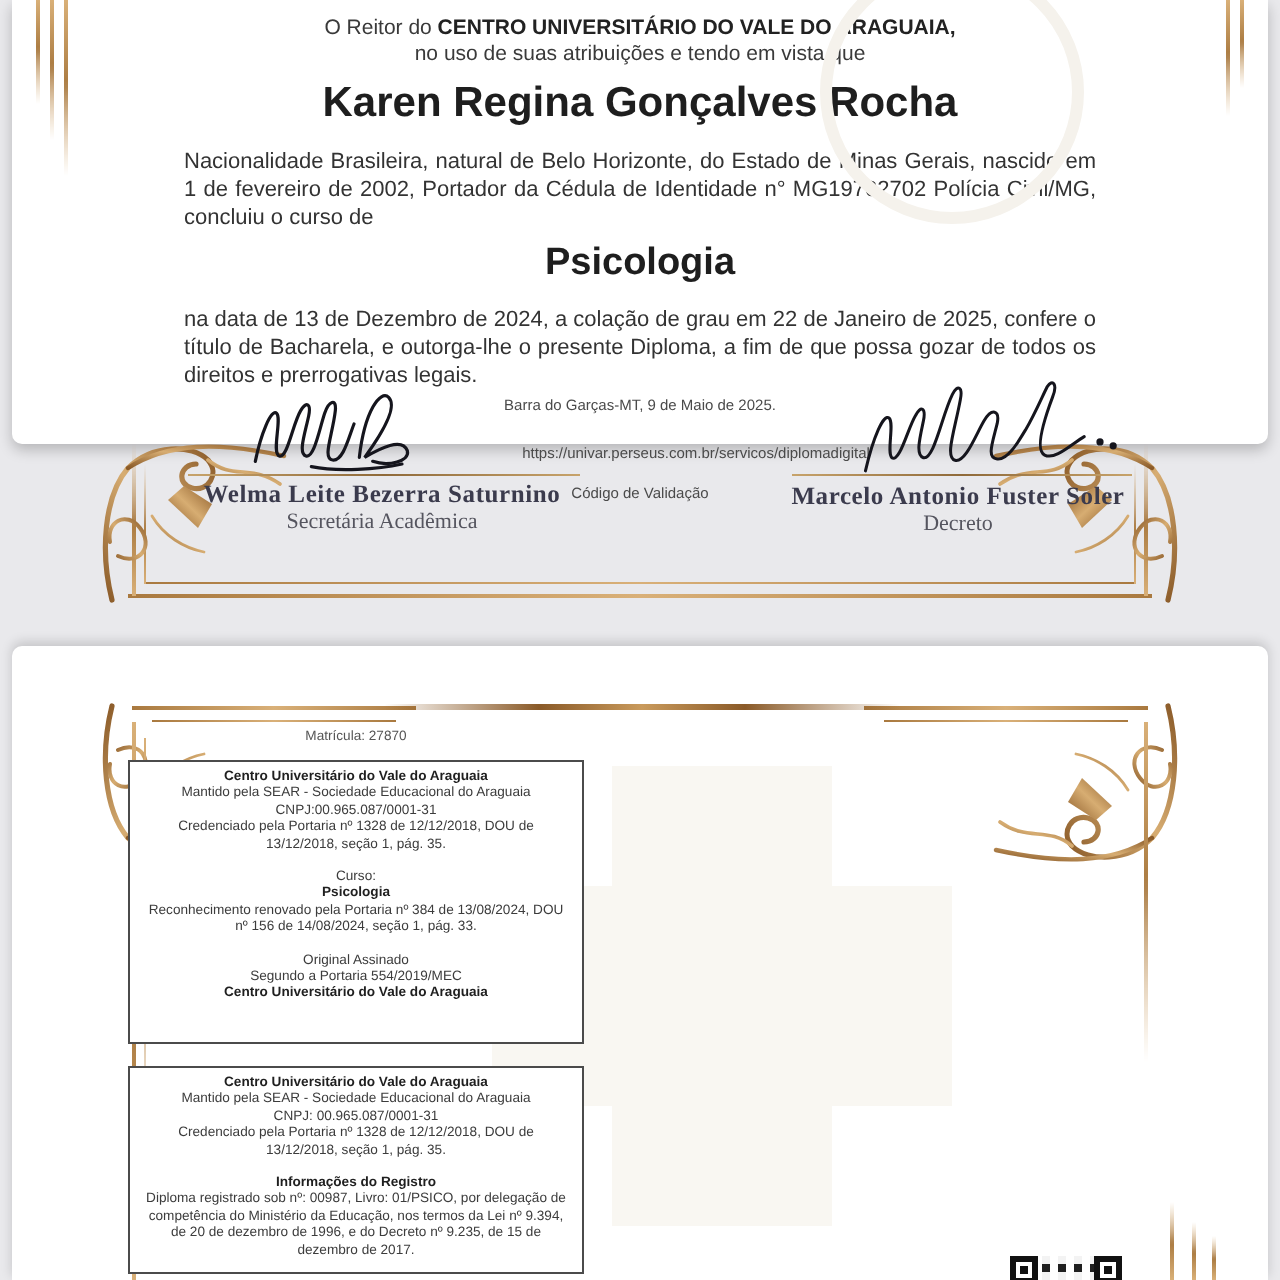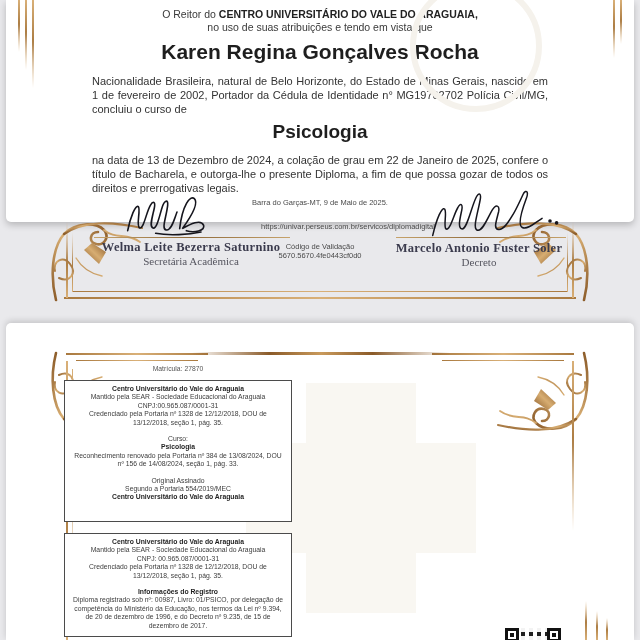--- a/index.html
+++ b/index.html
@@ -107,21 +107,20 @@
     <div class="pre-line">no uso de suas atribuições e tendo em vista que</div>
     <div class="student-name">Karen Regina Gonçalves Rocha</div>
     <div class="bodypar">Nacionalidade Brasileira, natural de Belo Horizonte, do Estado de Minas Gerais, nascido em 1 de fevereiro de 2002, Portador da Cédula de Identidade n° MG19702702 Polícia Civil/MG, concluiu o curso de</div>
     <div class="course-big">Psicologia</div>
     <div class="bodypar">na data de 13 de Dezembro de 2024, a colação de grau em 22 de Janeiro de 2025, confere o título de Bacharela, e outorga-lhe o presente Diploma, a fim de que possa gozar de todos os direitos e prerrogativas legais.</div>
   </div>
 
   <div class="tiny-center" style="top:198px;">Barra do Garças-MT, 9 de Maio de 2025.</div>
   <div class="tiny-center" style="top:222px;padding-left:28px;">https://univar.perseus.com.br/servicos/diplomadigital</div>
   <div class="tiny-center" style="top:242px;">Código de Validação</div>
-  <div class="tiny-center" style="top:251px;">5670.5670.4fe0443cf0d0</div>
 
   <svg class="sig-svg" style="left:78px;top:192px;width:190px;height:50px;" viewBox="0 0 190 75">
     <g fill="none" stroke="#15151d" stroke-width="2.4" stroke-linecap="round">
       <path d="M18,58 C22,38 30,18 34,22 C38,26 30,52 36,54 C42,56 46,30 52,20 C56,13 60,14 58,24 C55,38 50,52 56,54 C62,56 66,34 70,22 C73,13 79,10 78,20 C76,38 68,56 76,57 C84,58 88,40 92,30"></path>
       <path d="M96,55 C100,20 112,4 118,10 C126,18 108,44 100,55 C112,48 128,40 132,50 C134,58 118,62 106,58"></path>
       <path d="M60,62 C80,66 110,64 128,60"></path>
     </g>
   </svg>
   <div class="sig-line" style="left:88px;top:237px;width:196px;"></div>
   <div class="sig-block" style="left:80px;top:240px;">

